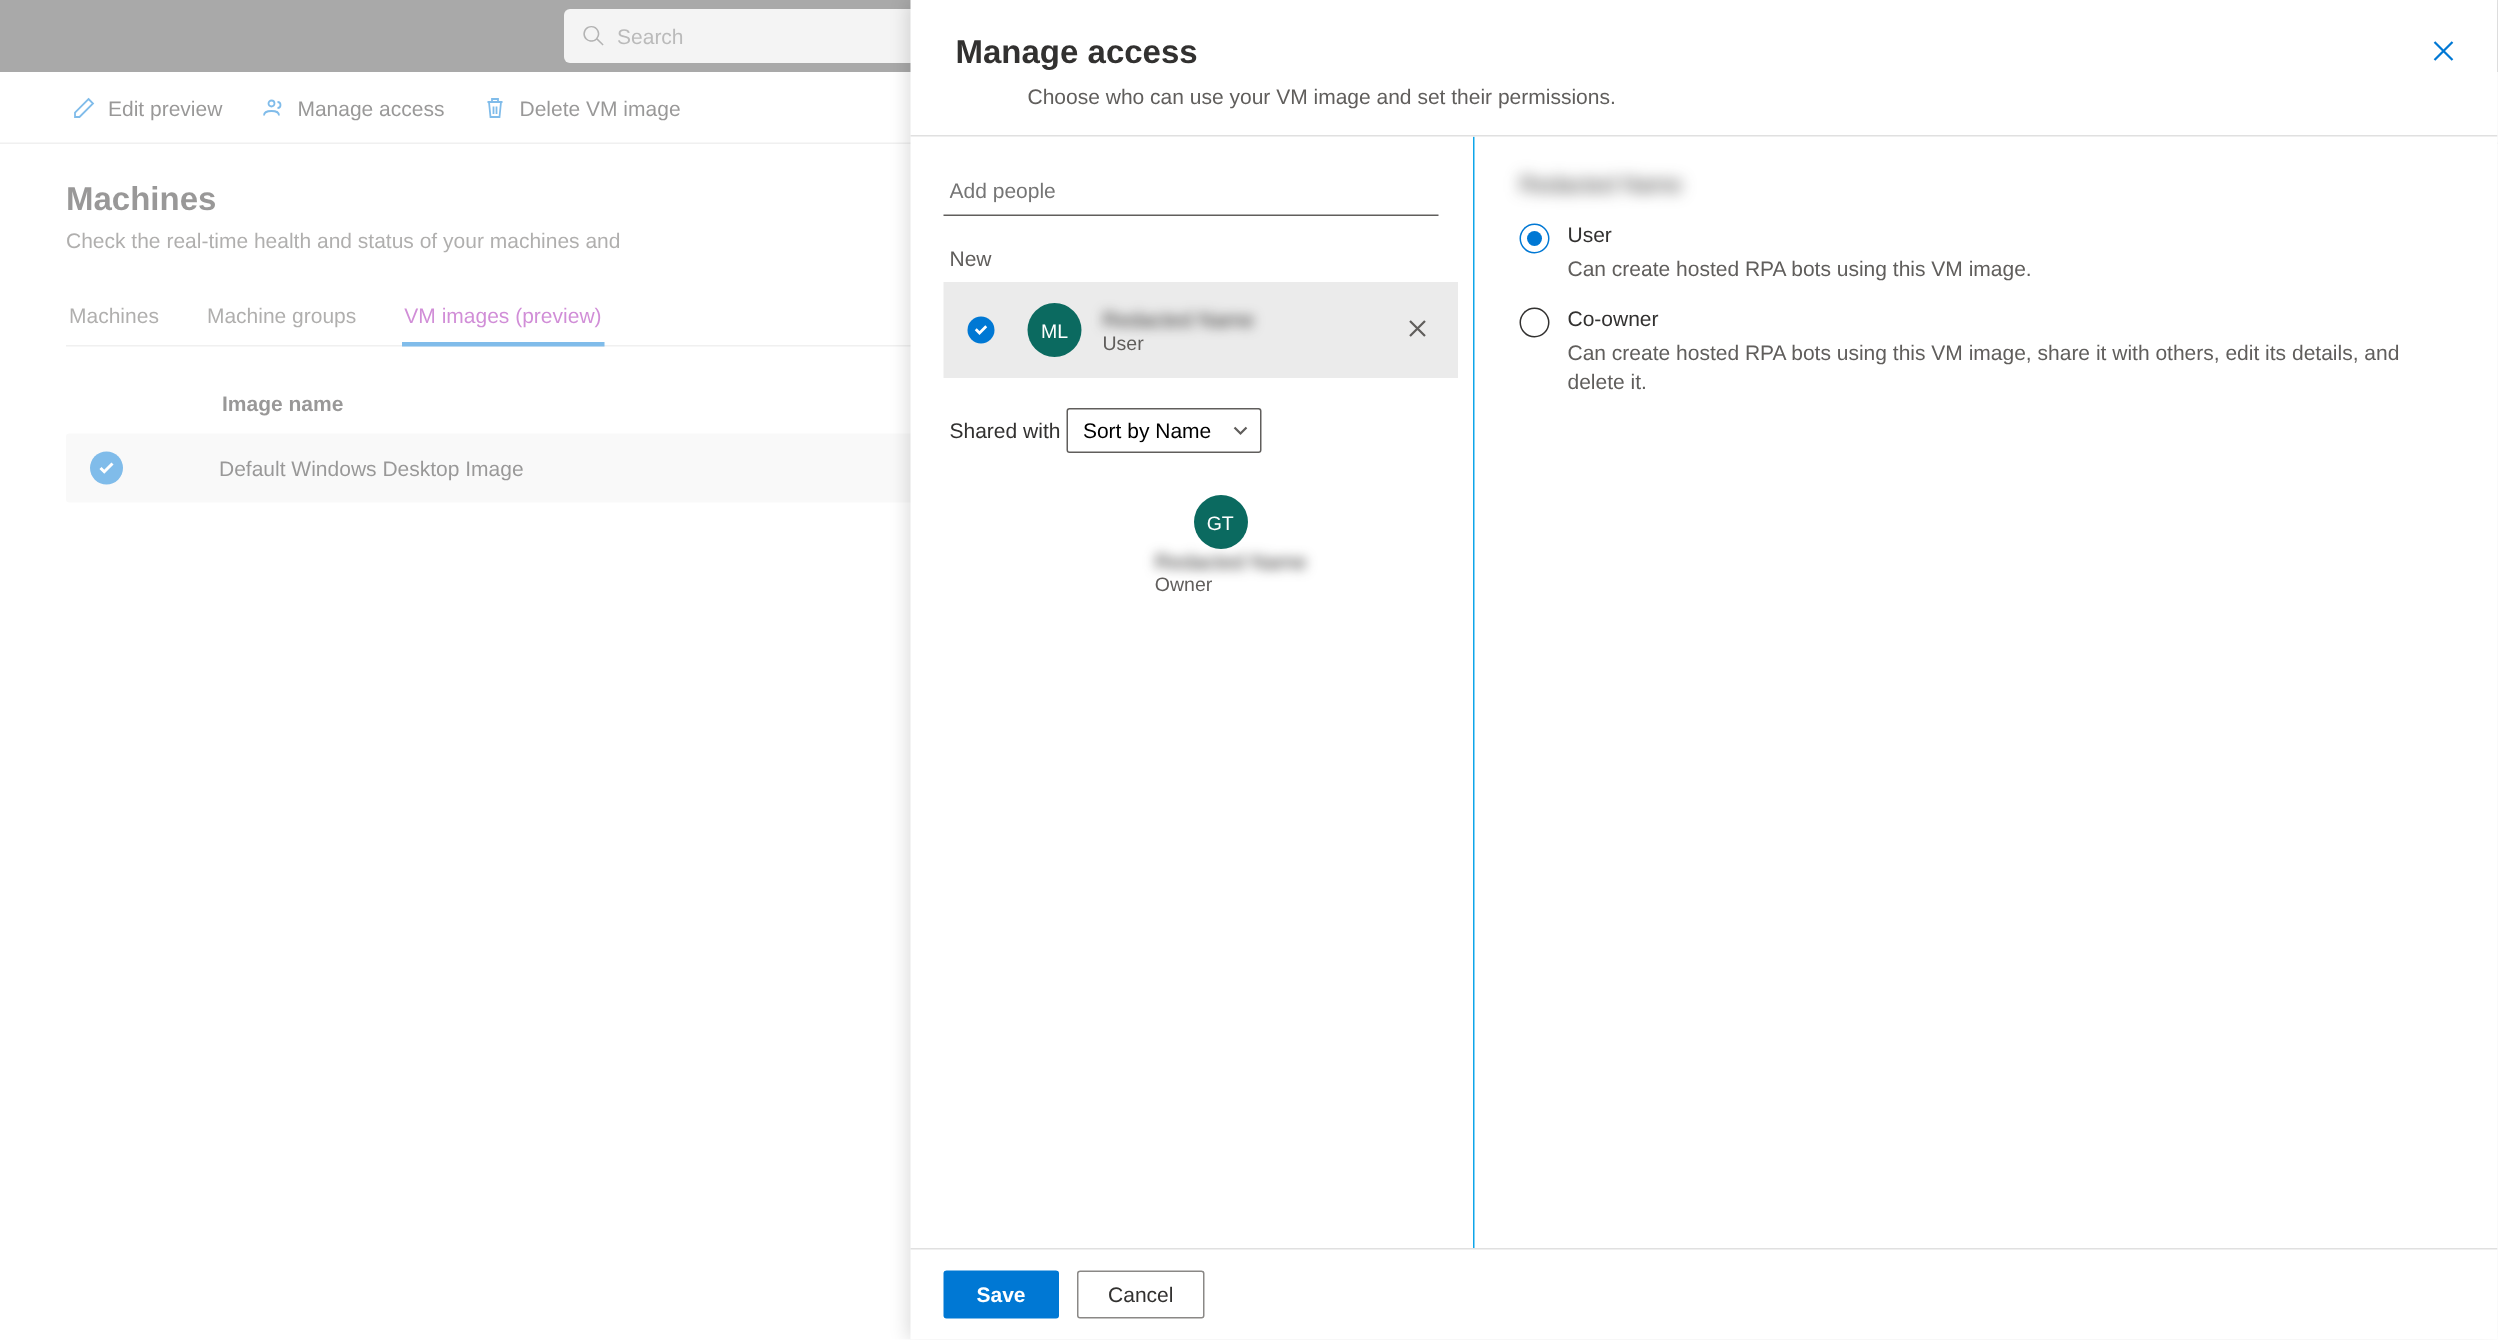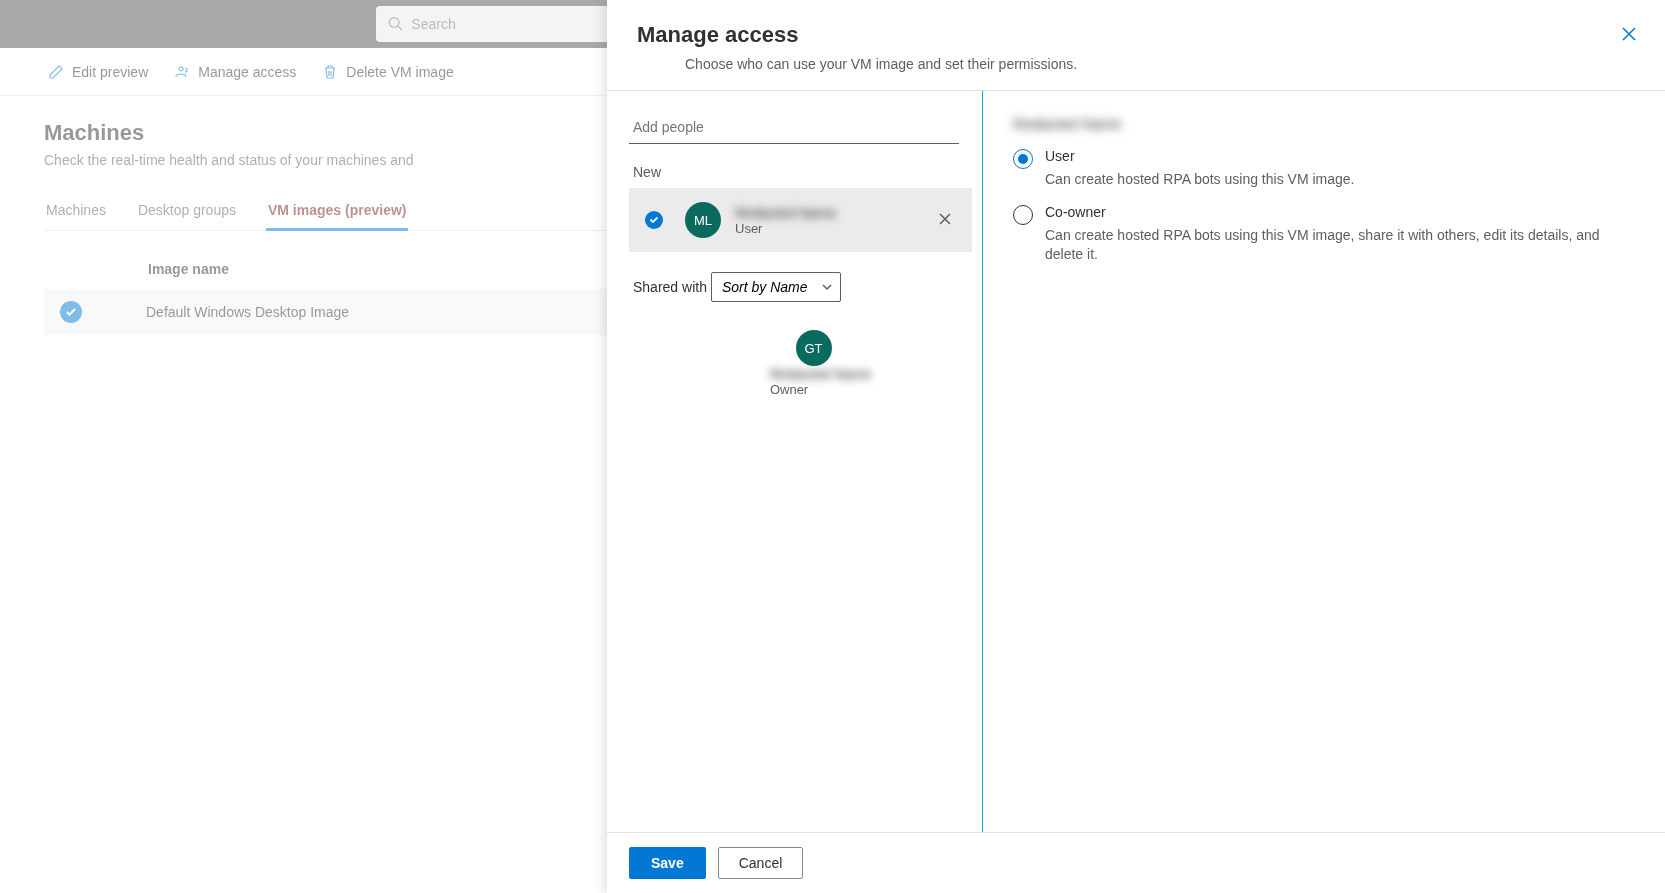--- a/index.html
+++ b/index.html
@@ -13,21 +13,21 @@
     .command-bar { height: 48px; border-bottom: 1px solid #e0e0e0; display: flex; align-items: center; padding: 0 44px; gap: 18px; }
     .cmd-btn { display: flex; align-items: center; gap: 8px; background: none; border: none; cursor: pointer; color: #323130; font-size: 14px; padding: 6px 4px; }
     .cmd-btn svg { width: 16px; height: 16px; }
     
     .main-content { padding: 24px 44px; }
     .page-title { font-size: 22px; font-weight: 600; color: #323130; margin-bottom: 6px; }
     .page-subtitle { font-size: 14px; color: #605e5c; margin-bottom: 24px; }
     
     .tabs { display: flex; gap: 28px; border-bottom: 1px solid #e0e0e0; margin-bottom: 18px; }
     .tab { padding: 10px 2px; font-size: 14px; color: #605e5c; cursor: pointer; border-bottom: 3px solid transparent; margin-bottom: -1px; }
-    .tab.active { color: #7f1d1d; border-bottom-color: #0078d4; font-weight: 700; }
+    .tab.active { color: #a21caf; border-bottom-color: #0078d4; font-weight: 400; }
     
     .table-header { padding: 12px 0 12px 104px; font-size: 14px; font-weight: 600; color: #323130; }
     .table-row { display: flex; align-items: center; padding: 12px 16px; background: #f3f3f3; border-radius: 2px; }
     .row-check { width: 22px; height: 22px; border-radius: 50%; background: #0078d4; display: flex; align-items: center; justify-content: center; margin-right: 64px; }
     .row-check svg { width: 12px; height: 12px; fill: #fff; }
     .row-name { font-size: 14px; color: #323130; }
     
     .backdrop { position: absolute; top: 0; left: 0; right: 0; bottom: 0; background: rgba(255,255,255,0.5); pointer-events: none; }
     
     .panel { position: absolute; top: 0; right: 0; width: 1058px; height: 100%; background: #fff; box-shadow: -2px 0 12px rgba(0,0,0,0.15); display: flex; flex-direction: column; }
@@ -52,21 +52,21 @@
     .row-radio.checked svg { width: 10px; height: 10px; fill: #fff; }
     .avatar { width: 36px; height: 36px; border-radius: 50%; background: #0b6a60; color: #fff; display: flex; align-items: center; justify-content: center; font-size: 13px; font-weight: 400; margin-right: 14px; }
     .person-info { flex: 1; }
     .person-name { font-size: 14px; color: #323130; filter: blur(4px); margin-bottom: 0px; }
     .person-role { font-size: 13px; color: #605e5c; }
     .person-remove { background: none; border: none; cursor: pointer; padding: 4px; }
     .person-remove svg { width: 14px; height: 14px; stroke: #605e5c; stroke-width: 1.5; fill: none; }
     
     .shared-row { display: flex; align-items: center; gap: 4px; margin: 20px 0 14px 4px; }
     .shared-label { font-size: 14px; color: #323130; }
-    .sort-select { border: 1px solid #605e5c; border-radius: 2px; padding: 6px 32px 6px 10px; font-size: 14px; background: #fff; appearance: none; position: relative; font-style: italic; }
+    .sort-select { border: 1px solid #605e5c; border-radius: 2px; padding: 6px 32px 6px 10px; font-size: 14px; background: #fff; appearance: none; position: relative; }
     .select-wrap { position: relative; }
     .select-wrap svg { position: absolute; right: 8px; top: 50%; transform: translateY(-50%); width: 12px; height: 12px; pointer-events: none; stroke: #605e5c; stroke-width: 1.5; fill: none; }
     
     .right-name { font-size: 15px; color: #323130; filter: blur(5px); margin-bottom: 16px; }
     .perm-option { display: flex; gap: 12px; margin-bottom: 14px; }
     .radio { width: 20px; height: 20px; border: 1px solid #323130; border-radius: 50%; flex-shrink: 0; display: flex; align-items: center; justify-content: center; margin-top: 1px; }
     .radio.selected { border-color: #0078d4; }
     .radio.selected::after { content: ''; width: 10px; height: 10px; border-radius: 50%; background: #0078d4; }
     .perm-text { flex: 1; }
     .perm-label { font-size: 14px; color: #323130; margin-bottom: 6px; }
@@ -108,21 +108,21 @@
     <span>Delete VM image</span>
   </button>
 </div>
 
 <div class="main-content">
   <h1 class="page-title">Machines</h1>
   <div class="page-subtitle">Check the real-time health and status of your machines and</div>
 
   <div class="tabs">
     <div class="tab">Machines</div>
-    <div class="tab">Desktop groups</div>
+    <div class="tab">Machine groups</div>
     <div class="tab active">VM images (preview)</div>
   </div>
 
   <div class="table-header">Image name</div>
   <div class="table-row">
     <div class="row-check">
       <svg viewBox="0 0 12 12">
           <path d="M10 3L4.5 8.5 2 6" fill="none" stroke="#fff" stroke-width="2"></path>
         </svg>
     </div>

